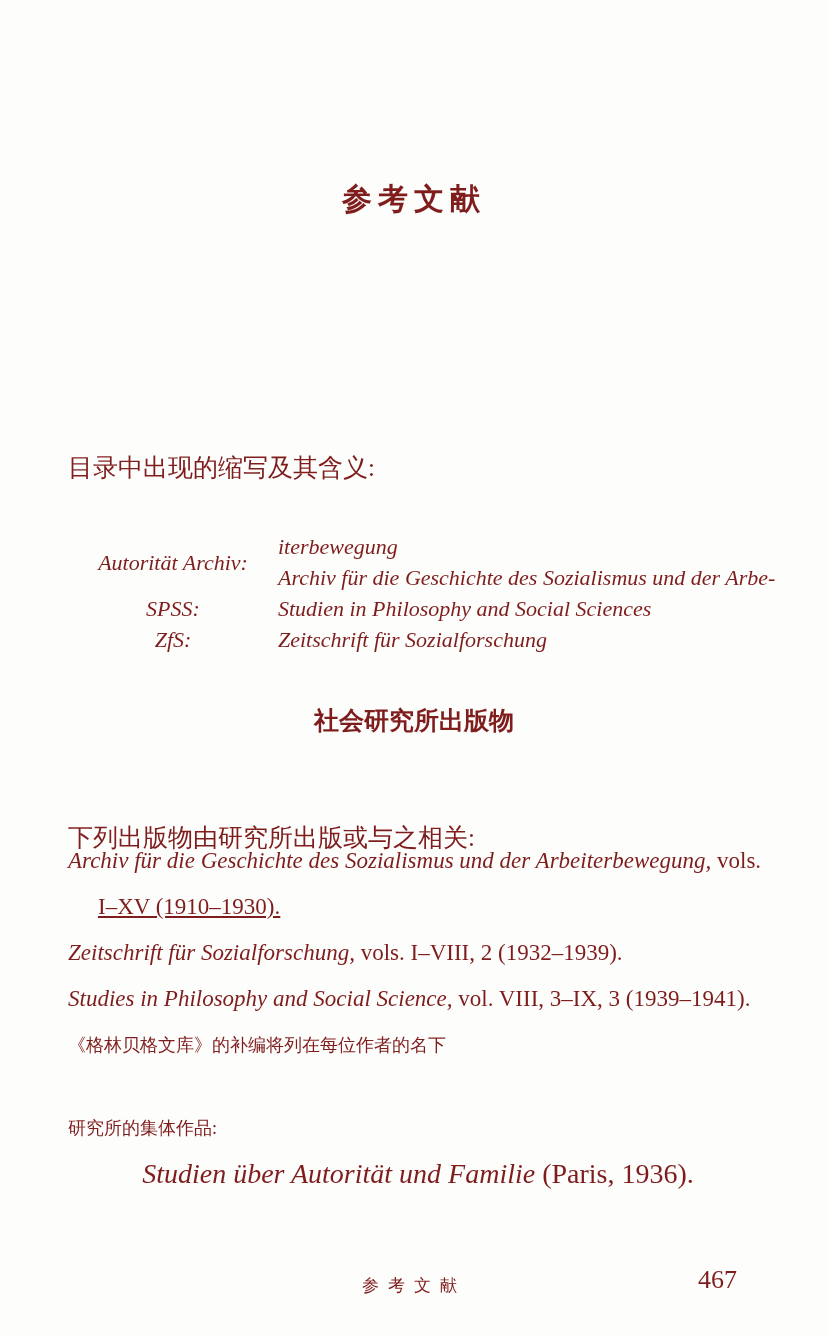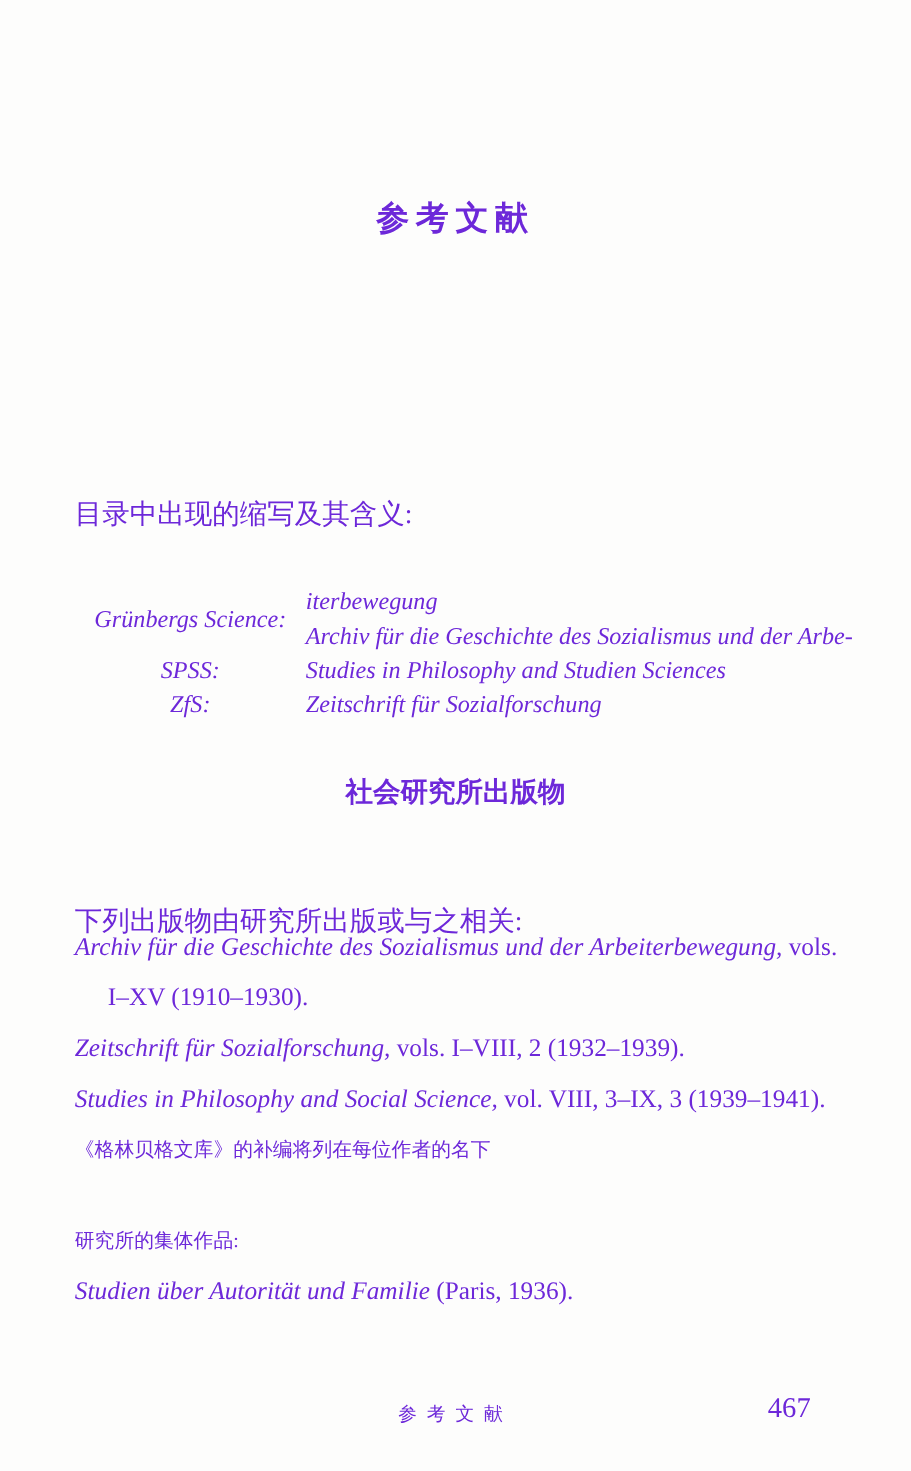--- a/index.html
+++ b/index.html
@@ -5,21 +5,21 @@
   html, body { margin: 0; padding: 0; }
   body {
     width: 828px; height: 1337px;
     background: #ffffff;
     font-family: "Liberation Serif", "DejaVu Serif", serif;
   }
   .page {
     position: relative;
     width: 828px; height: 1337px;
     background: #fdfdfc;
-    color: #6d28d9;
+    color: #7f1d1d;
     overflow: hidden;
   }
   .title {
     position: absolute; top: 181px; left: 0;
     width: 100%; margin: 0;
     text-align: center;
     font-size: 30px; font-weight: 700;
     letter-spacing: 6px;
     line-height: 1.2;
   }
@@ -55,28 +55,28 @@
   }
   .bib {
     position: absolute; top: 838px; left: 68px;
     width: 700px;
   }
   .bib-line {
     height: 46px; line-height: 46px;
     white-space: nowrap;
     font-size: 23px;
   }
-  .bib-line.indent { padding-left: 30px; }
+  .bib-line.indent { padding-left: 30px; text-decoration: underline; }
   .bib-line.cjk-line, .cjk-line { font-size: 18px; font-style: normal; }
   .collective {
     position: absolute; top: 1105px; left: 68px;
     width: 700px;
   }
   .collective p { margin: 0; height: 46px; line-height: 46px; white-space: nowrap; }
-  .collective .latin-line { font-size: 23px; }
+  .collective .latin-line { font-size: 28px; text-align: center; }
   i { }
   .upright { font-style: normal; }
   .footer-running-title {
     position: absolute; top: 1275px; left: 0;
     width: 100%;
     text-align: center;
     font-size: 17px; letter-spacing: 9px;
     line-height: 1.3;
   }
   .footer-page-number {
@@ -88,30 +88,30 @@
 <body>
 
 <div class="page">
 
   <h1 class="title">参考文献</h1>
 
   <p class="abbrev-intro">目录中出现的缩写及其含义:</p>
 
   <div class="abbrev-table">
     <div class="abbrev-row">
-      <div class="abbrev-label">Grünbergs Science:</div>
+      <div class="abbrev-label">Autorität Archiv:</div>
       <div class="abbrev-def">
         <div>iterbewegung</div>
         <div>Archiv für die Geschichte des Sozialismus und der Arbe-</div>
       </div>
     </div>
     <div class="abbrev-row">
       <div class="abbrev-label">SPSS:</div>
       <div class="abbrev-def">
-        <div>Studies in Philosophy and Studien Sciences</div>
+        <div>Studien in Philosophy and Social Sciences</div>
       </div>
     </div>
     <div class="abbrev-row">
       <div class="abbrev-label">ZfS:</div>
       <div class="abbrev-def">
         <div>Zeitschrift für Sozialforschung</div>
       </div>
     </div>
   </div>
 

